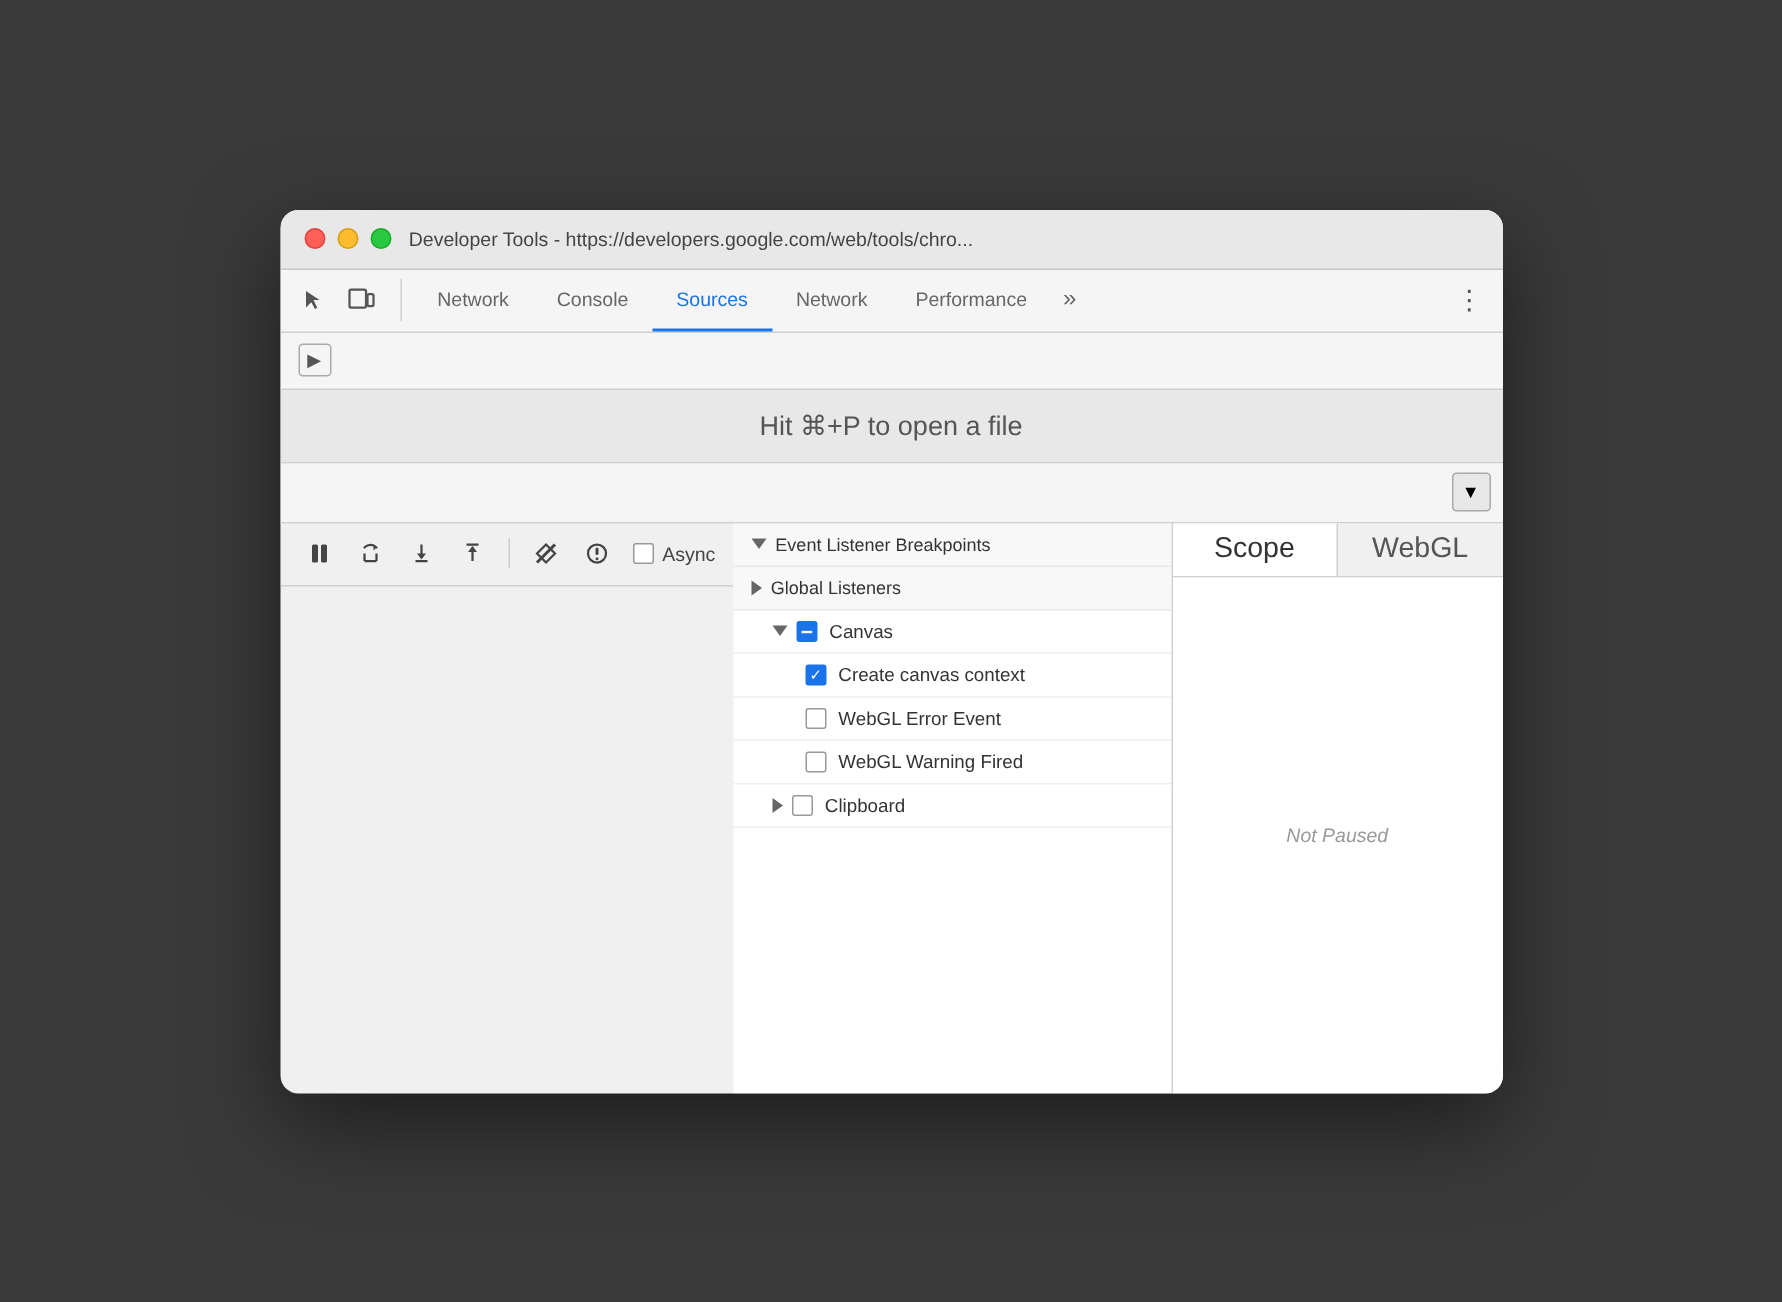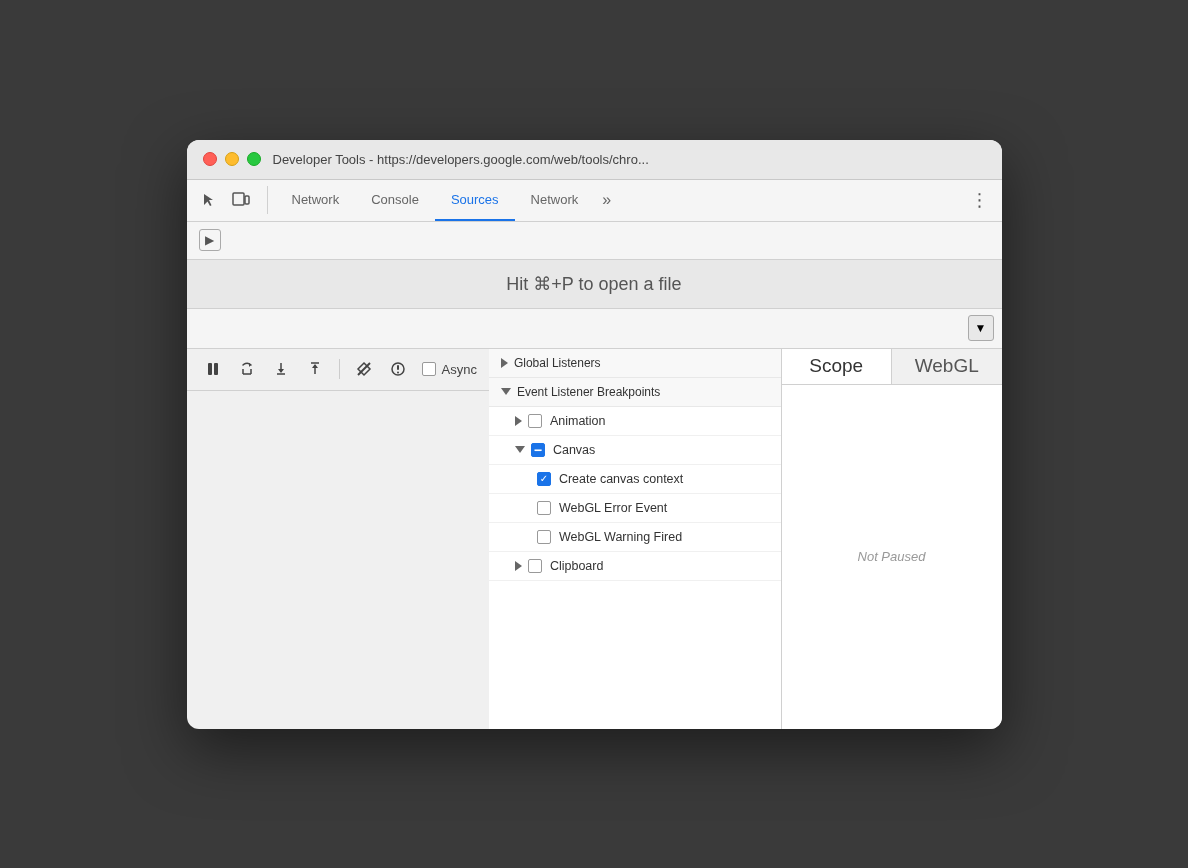--- a/index.html
+++ b/index.html
@@ -428,20 +428,21 @@
           <rect x="13" y="4" width="4" height="8" rx="1" stroke="#555" stroke-width="1.5" fill="none"></rect>
         </svg>
       </button>
     </div>
 
     <div class="tabs">
       <div class="tab">Network</div>
       <div class="tab">Console</div>
       <div class="tab active">Sources</div>
       <div class="tab">Network</div>
+      <div class="tab">Performance</div>
       <div class="tab-more">»</div>
     </div>
 
     <div class="tab-menu-btn">⋮</div>
   </div>
 
   <div class="sub-bar">
     <div class="expand-icon">
       <span>▶</span>
     </div>
@@ -505,34 +506,29 @@
         </button>
         <div class="async-area">
           <div class="async-checkbox"></div>
           <span class="async-label">Async</span>
         </div>
       </div>
 
       <div class="breakpoints-list">
 
         <div class="section-header">
+          <div class="triangle triangle-down"></div>
+          <span>Event Listener Breakpoints</span>
+        </div>
+
+        <div class="section-header">
           <div class="triangle triangle-right"></div>
           <span>Global Listeners</span>
         </div>
 
-        <div class="section-header">
-          <div class="triangle triangle-down"></div>
-          <span>Event Listener Breakpoints</span>
-        </div>
-
-        <div class="section-item">
-          <div class="triangle triangle-right"></div>
-          <div class="checkbox-empty"></div>
-          <span>Animation</span>
-        </div>
 
         <div class="section-item">
           <div class="triangle triangle-down"></div>
           <div class="checkbox-indeterminate">
             <span>−</span>
           </div>
           <span>Canvas</span>
         </div>
 
         <div class="section-item sub-item">

